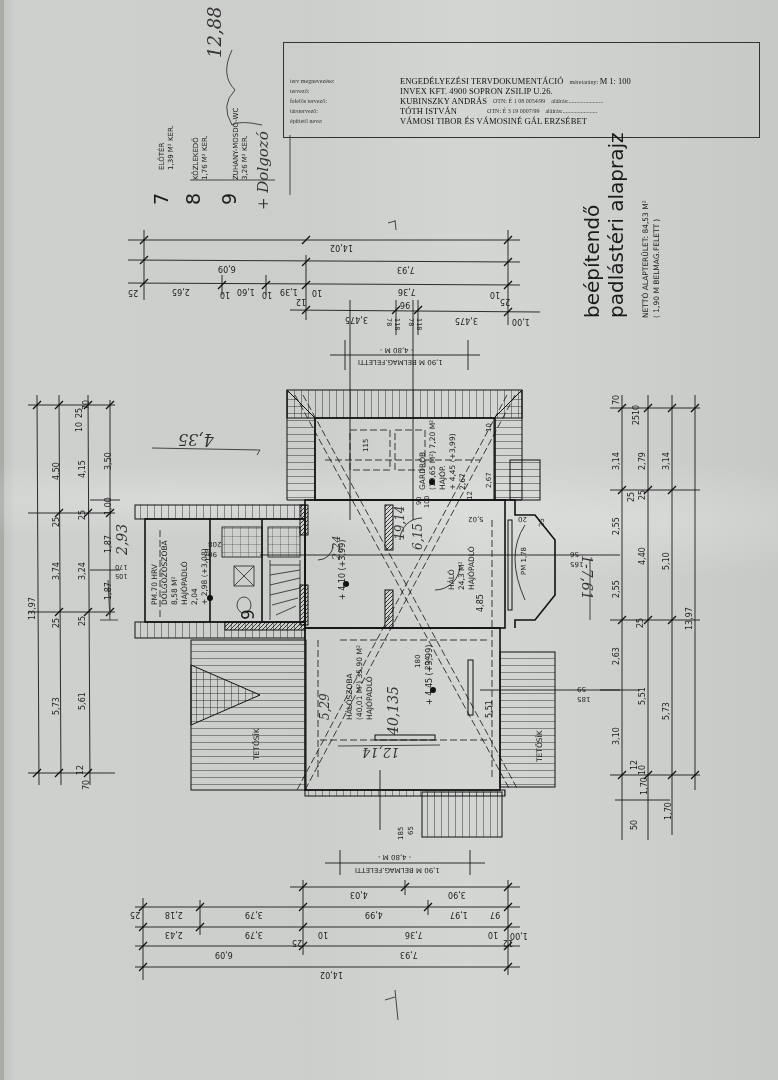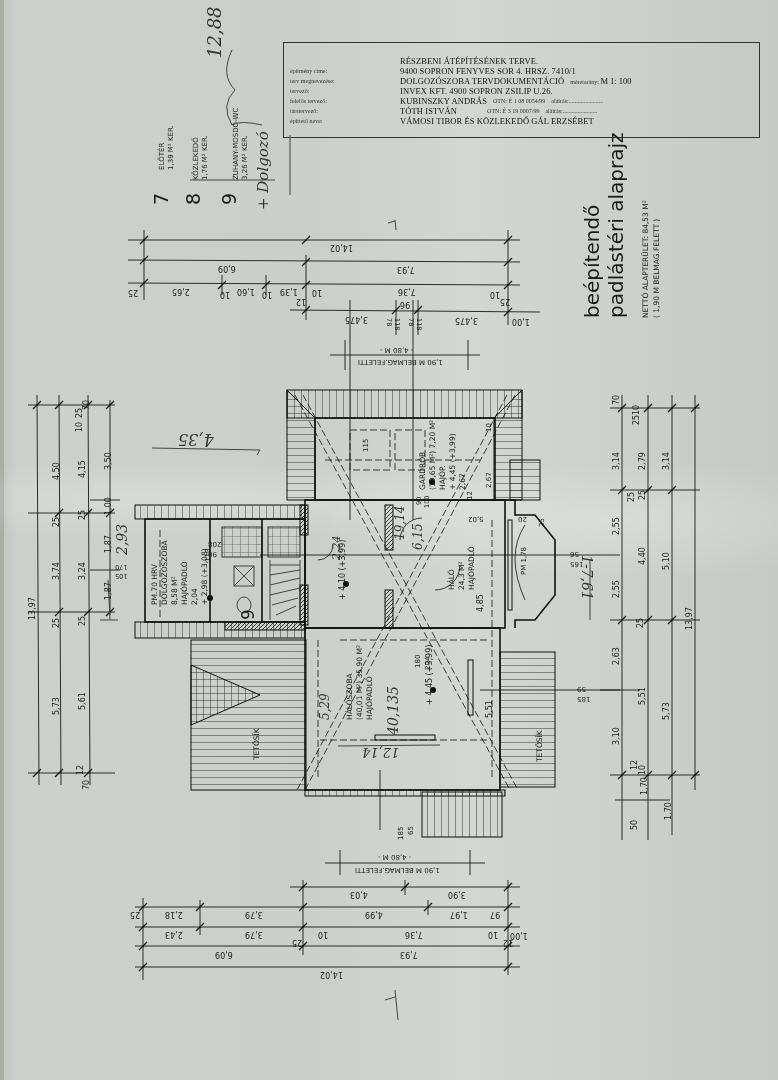--- a/index.html
+++ b/index.html
@@ -27,52 +27,44 @@
   svg{position:absolute;left:0;top:0;}
 </style>
 </head>
 <body>
 
 <div class="sheet"></div>
 <div class="edge"></div>
 <div class="fold"></div>
 
 <div class="tblock">
-  <div class="row" style="top:13px">
-    <span class="lbl"></span>
-    <span class="val">RÉSZBENI ÁTÉPÍTÉSÉNEK TERVE.</span>
-  </div>
-  <div class="row" style="top:23px">
-    <span class="lbl">építmény címe:</span>
-    <span class="val">9400 SOPRON FENYVES SOR 4. HRSZ. 7410/1</span>
-  </div>
   <div class="row" style="top:33px">
     <span class="lbl">terv megnevezése:</span>
-    <span class="val">DOLGOZÓSZOBA TERVDOKUMENTÁCIÓ</span>
+    <span class="val">ENGEDÉLYEZÉSI TERVDOKUMENTÁCIÓ</span>
     <span class="extra"><span>méretarány:</span> <b>M 1: 100</b></span>
   </div>
   <div class="row" style="top:43px">
     <span class="lbl">tervező:</span>
     <span class="val">INVEX KFT. 4900 SOPRON ZSILIP U.26.</span>
   </div>
   <div class="row" style="top:63px">
     <span class="lbl">társtervező:</span>
     <span class="val">TÓTH ISTVÁN</span>
     <span class="extra" style="margin-left:30px">OTN: É 3 19 0007/99</span>
     <span class="extra">aláírás:.......................</span>
   </div>
   <div class="row" style="top:53px">
     <span class="lbl">felelős tervező:</span>
     <span class="val">KUBINSZKY ANDRÁS</span>
     <span class="extra">OTN: É 1 08 0054/99</span>
     <span class="extra">aláírás:.......................</span>
   </div>
   <div class="row" style="top:73px">
     <span class="lbl">építtető neve:</span>
-    <span class="val">VÁMOSI TIBOR ÉS KÖZLEKEDŐ GÁL ERZSÉBET</span>
+    <span class="val">VÁMOSI TIBOR ÉS VÁMOSINÉ GÁL ERZSÉBET</span>
   </div>
 </div>
 
 <div>
   <div class="rot" style="left:150px;top:205px;font-size:19px">7</div>
   <div class="rot" style="left:158px;top:170px;font-size:7px;line-height:9px">
     <div>ELŐTÉR</div>
     <div>1,39 M² KER.</div>
   </div>
   <div class="rot" style="left:182px;top:205px;font-size:19px">8</div>

